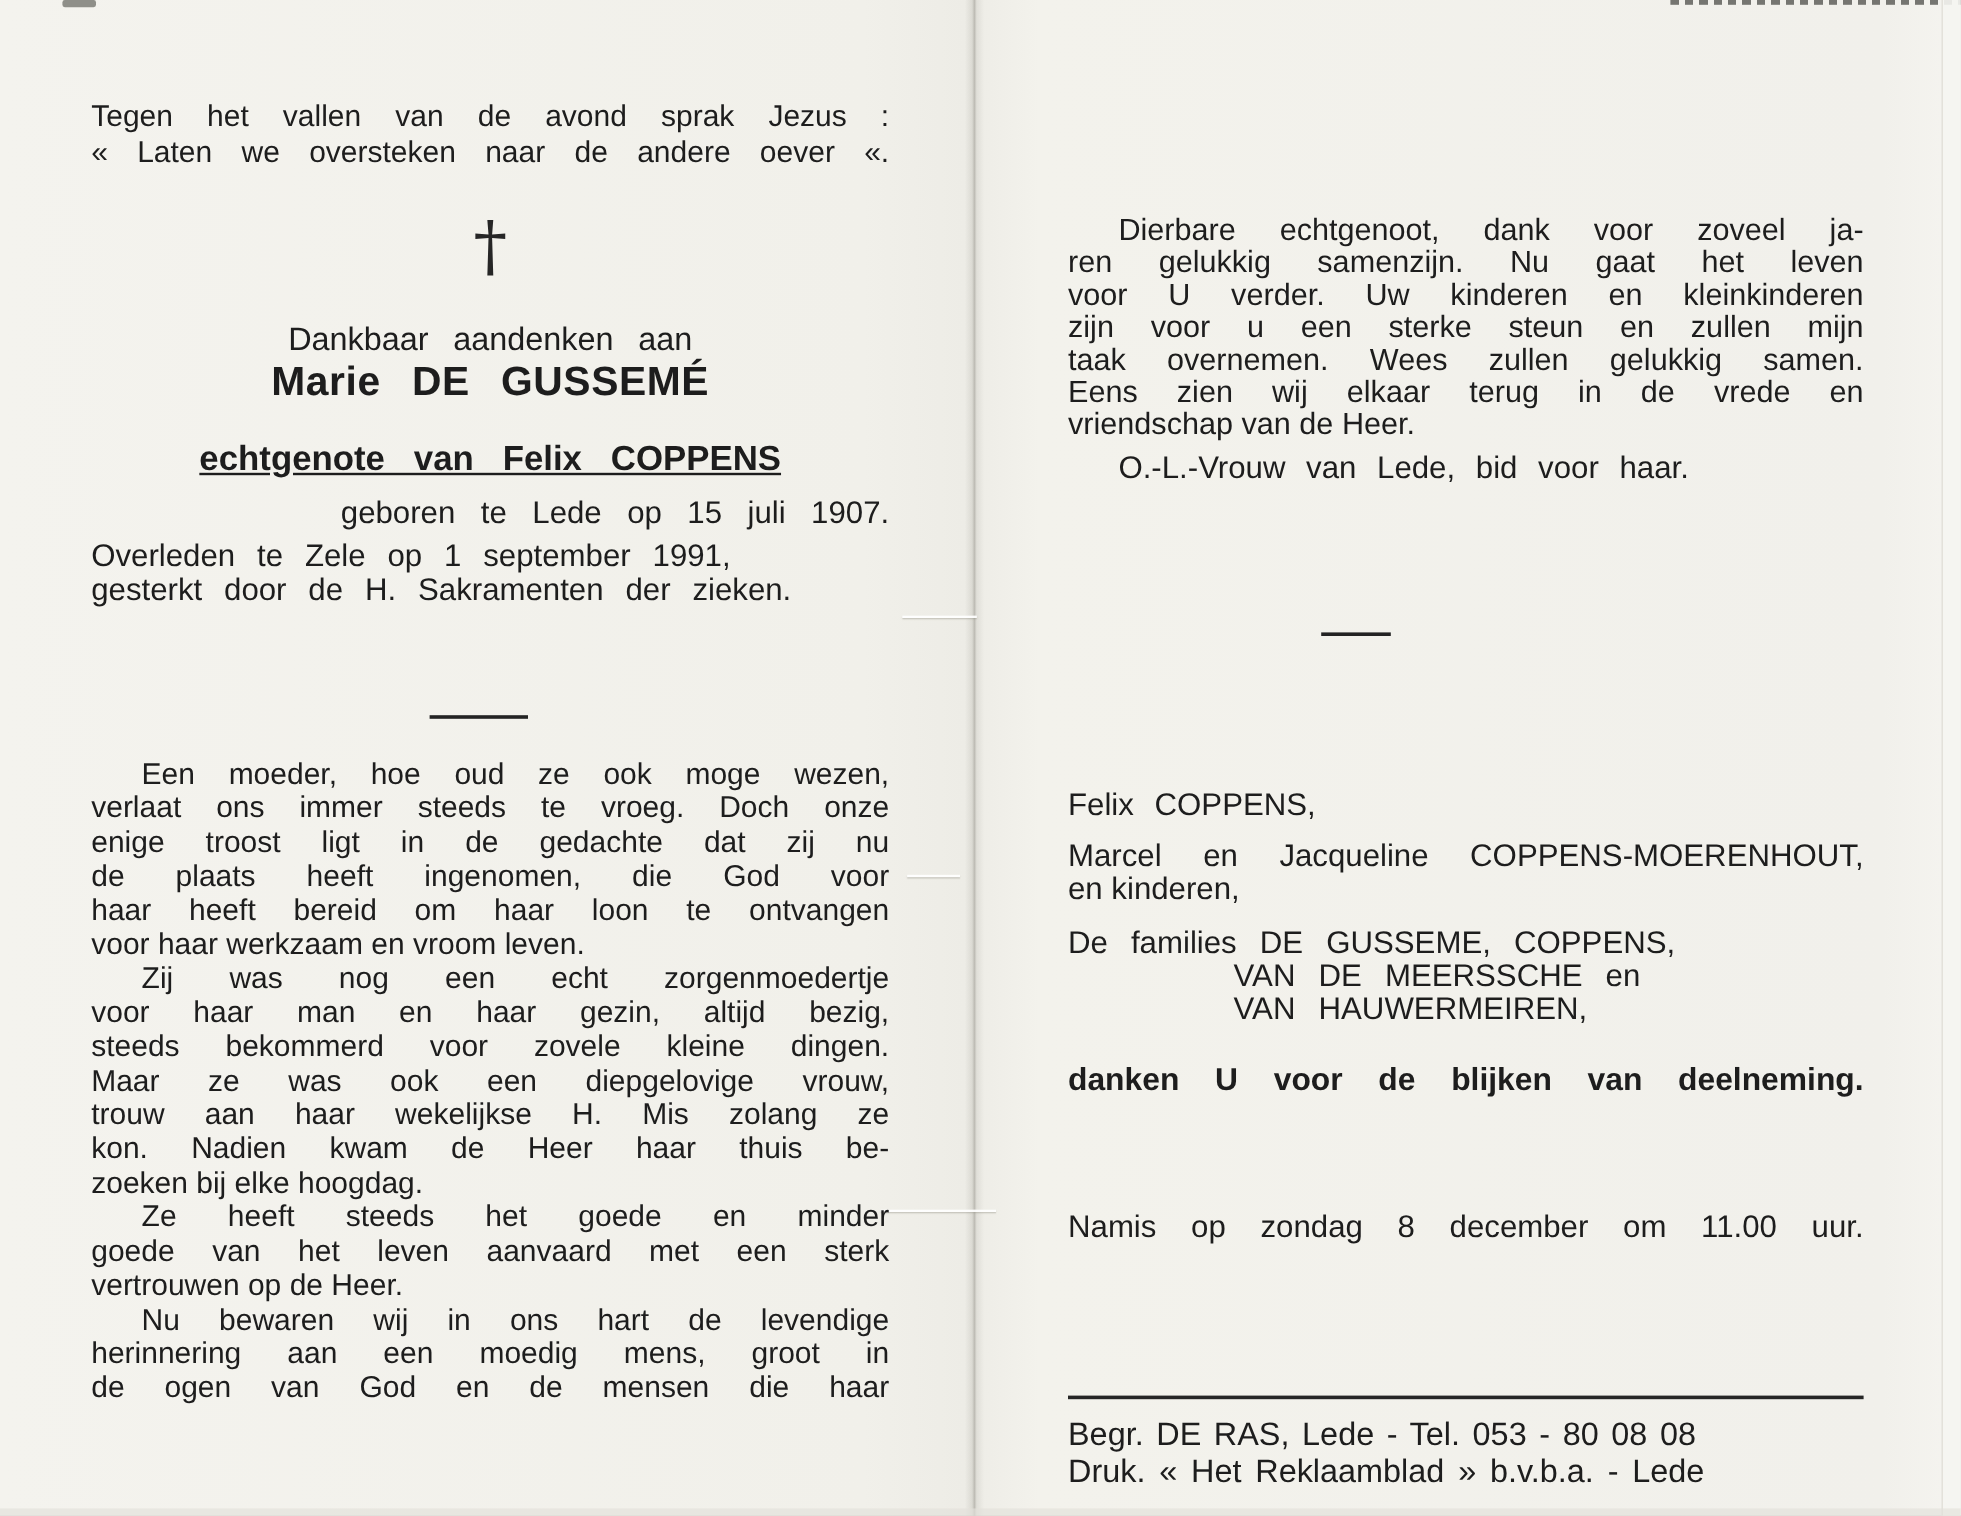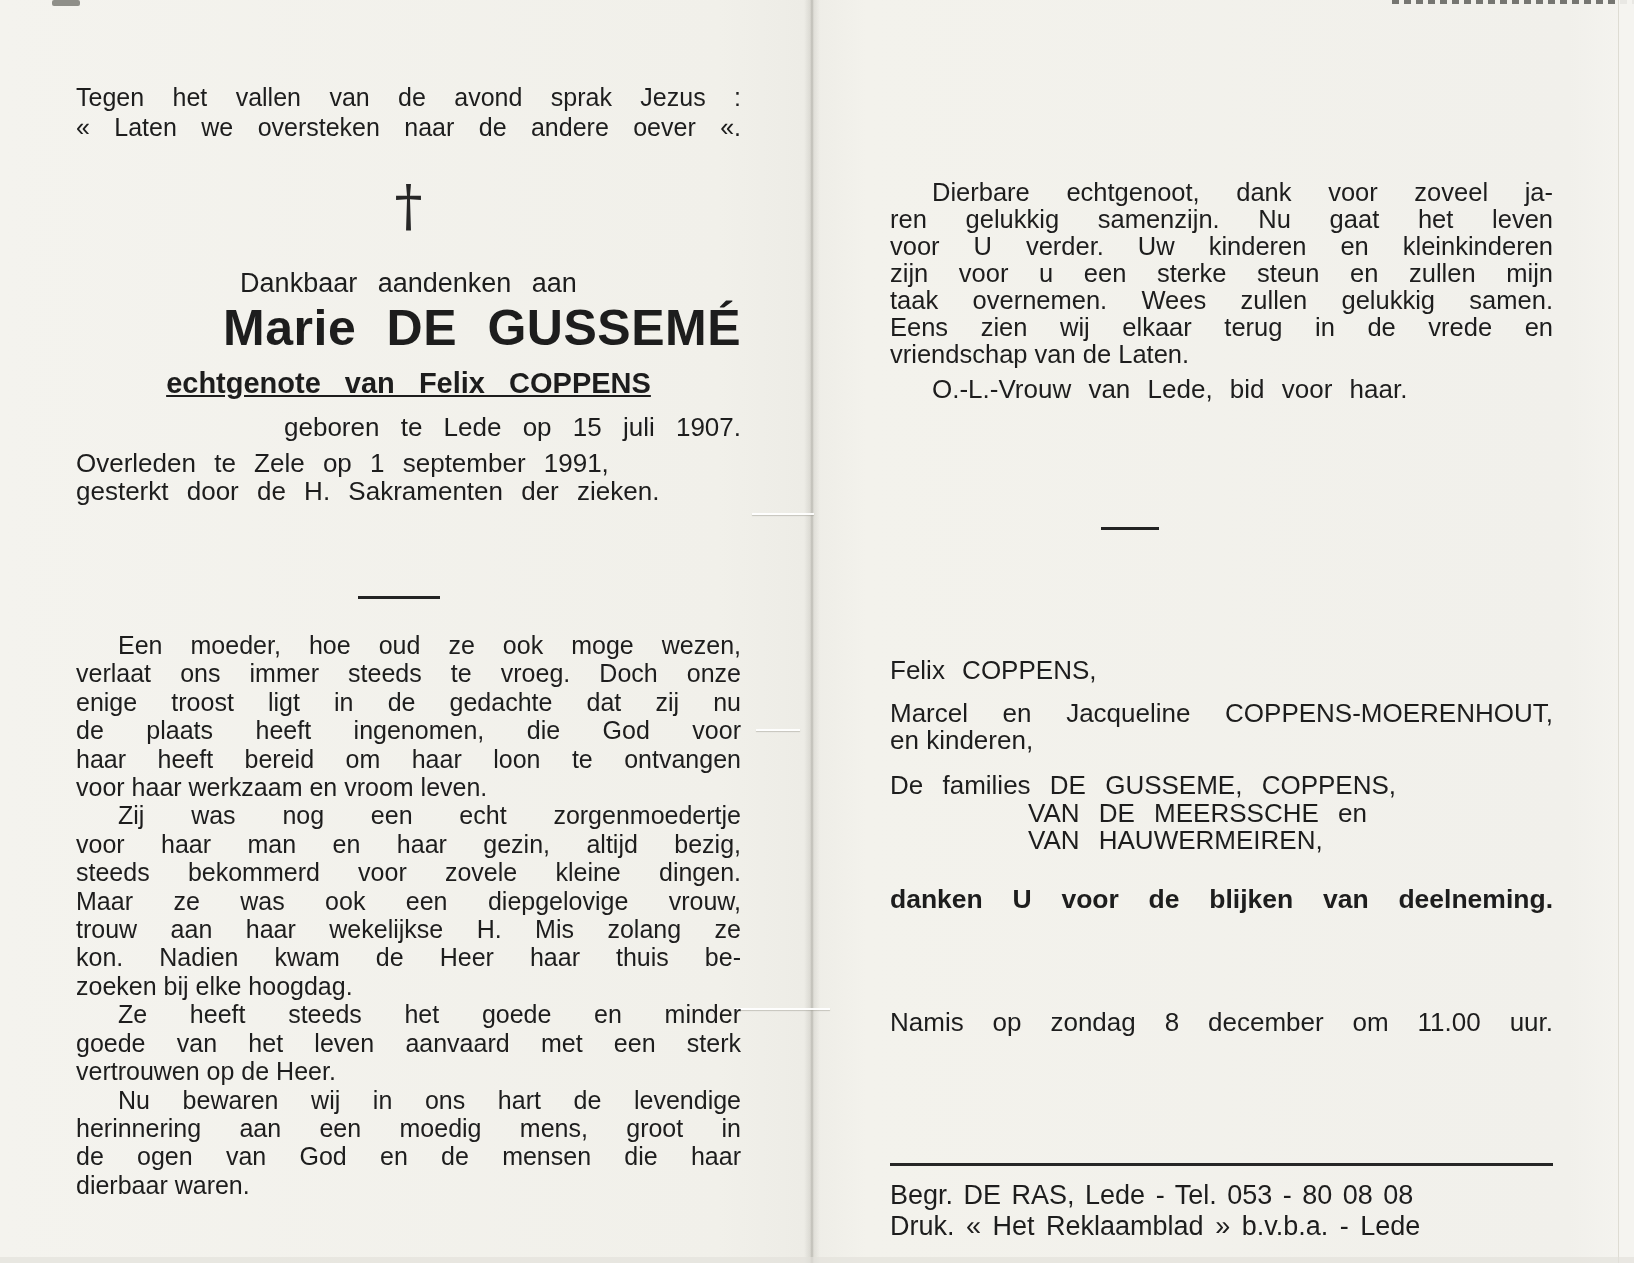--- a/index.html
+++ b/index.html
@@ -31,21 +31,21 @@
   .jline{text-align:justify;text-align-last:justify;text-justify:inter-word;}
   .jline.last{text-align-last:left;}
   .jline.first{text-indent:42px;}
   .cline{text-align:left;}
   .bold{font-weight:bold;}
   
   .quote{top:82px;width:634px;font-size:25px;line-height:30px;}
   .cross{top:178px;font-size:56px;line-height:56px;text-align:center;
     font-family:"DejaVu Serif", serif;color:#262626;}
   .intro{top:268px;font-size:27px;word-spacing:13px;text-align:center;}
-  .name{top:299px;font-size:50px;word-spacing:16px;letter-spacing:.5px;text-align:right;font-weight:bold;}
+  .name{top:299px;font-size:34px;word-spacing:16px;letter-spacing:.5px;text-align:center;font-weight:bold;}
   .spouse{top:367px;font-size:29px;word-spacing:16px;text-align:center;font-weight:bold;text-decoration:underline;}
   .born{top:412px;font-size:26px;word-spacing:14px;text-align:right;}
   .died{top:449px;font-size:26px;line-height:28px;word-spacing:11px;}
   .divider{position:absolute;height:3px;background:#232323;}
   .divider.dl{left:358px;top:596px;width:82px;}
   .body-block{top:631px;font-size:25px;line-height:28.4px;}
   
   .farewell{top:179px;font-size:25.5px;line-height:27px;}
   .prayer{top:374px;font-size:26px;word-spacing:10px;text-indent:42px;}
   .divider.dr{left:1101px;top:527px;width:58px;}
@@ -101,34 +101,33 @@
         <div class="jline">Maar ze was ook een diepgelovige vrouw,</div>
         <div class="jline">trouw aan haar wekelijkse H. Mis zolang ze</div>
         <div class="jline">kon. Nadien kwam de Heer haar thuis be-</div>
         <div class="jline last">zoeken bij elke hoogdag.</div>
         <div class="jline first">Ze heeft steeds het goede en minder</div>
         <div class="jline">goede van het leven aanvaard met een sterk</div>
         <div class="jline last">vertrouwen op de Heer.</div>
         <div class="jline first">Nu bewaren wij in ons hart de levendige</div>
         <div class="jline">herinnering aan een moedig mens, groot in</div>
         <div class="jline">de ogen van God en de mensen die haar</div>
-        <div class="jline last">dierbaar waren.</div>
       </div>
   </section>
   <div class="divider dl"></div>
 
   <section class="page right">
     <div class="farewell">
         <div class="jline first">Dierbare echtgenoot, dank voor zoveel ja-</div>
         <div class="jline">ren gelukkig samenzijn. Nu gaat het leven</div>
         <div class="jline">voor U verder. Uw kinderen en kleinkinderen</div>
         <div class="jline">zijn voor u een sterke steun en zullen mijn</div>
         <div class="jline">taak overnemen. Wees zullen gelukkig samen.</div>
         <div class="jline">Eens zien wij elkaar terug in de vrede en</div>
-        <div class="jline last">vriendschap van de Laten.</div>
+        <div class="jline last">vriendschap van de Heer.</div>
       </div>
     <div class="prayer">O.-L.-Vrouw van Lede, bid voor haar.</div>
     <div class="husband">Felix COPPENS,</div>
     <div class="children">
         <div class="jline">Marcel en Jacqueline COPPENS-MOERENHOUT,</div>
         <div class="jline last">en kinderen,</div>
       </div>
     <div class="families">
         <div class="jline last">De families DE GUSSEME, COPPENS,</div>
         <div class="jline last indent2">VAN DE MEERSSCHE en</div>

